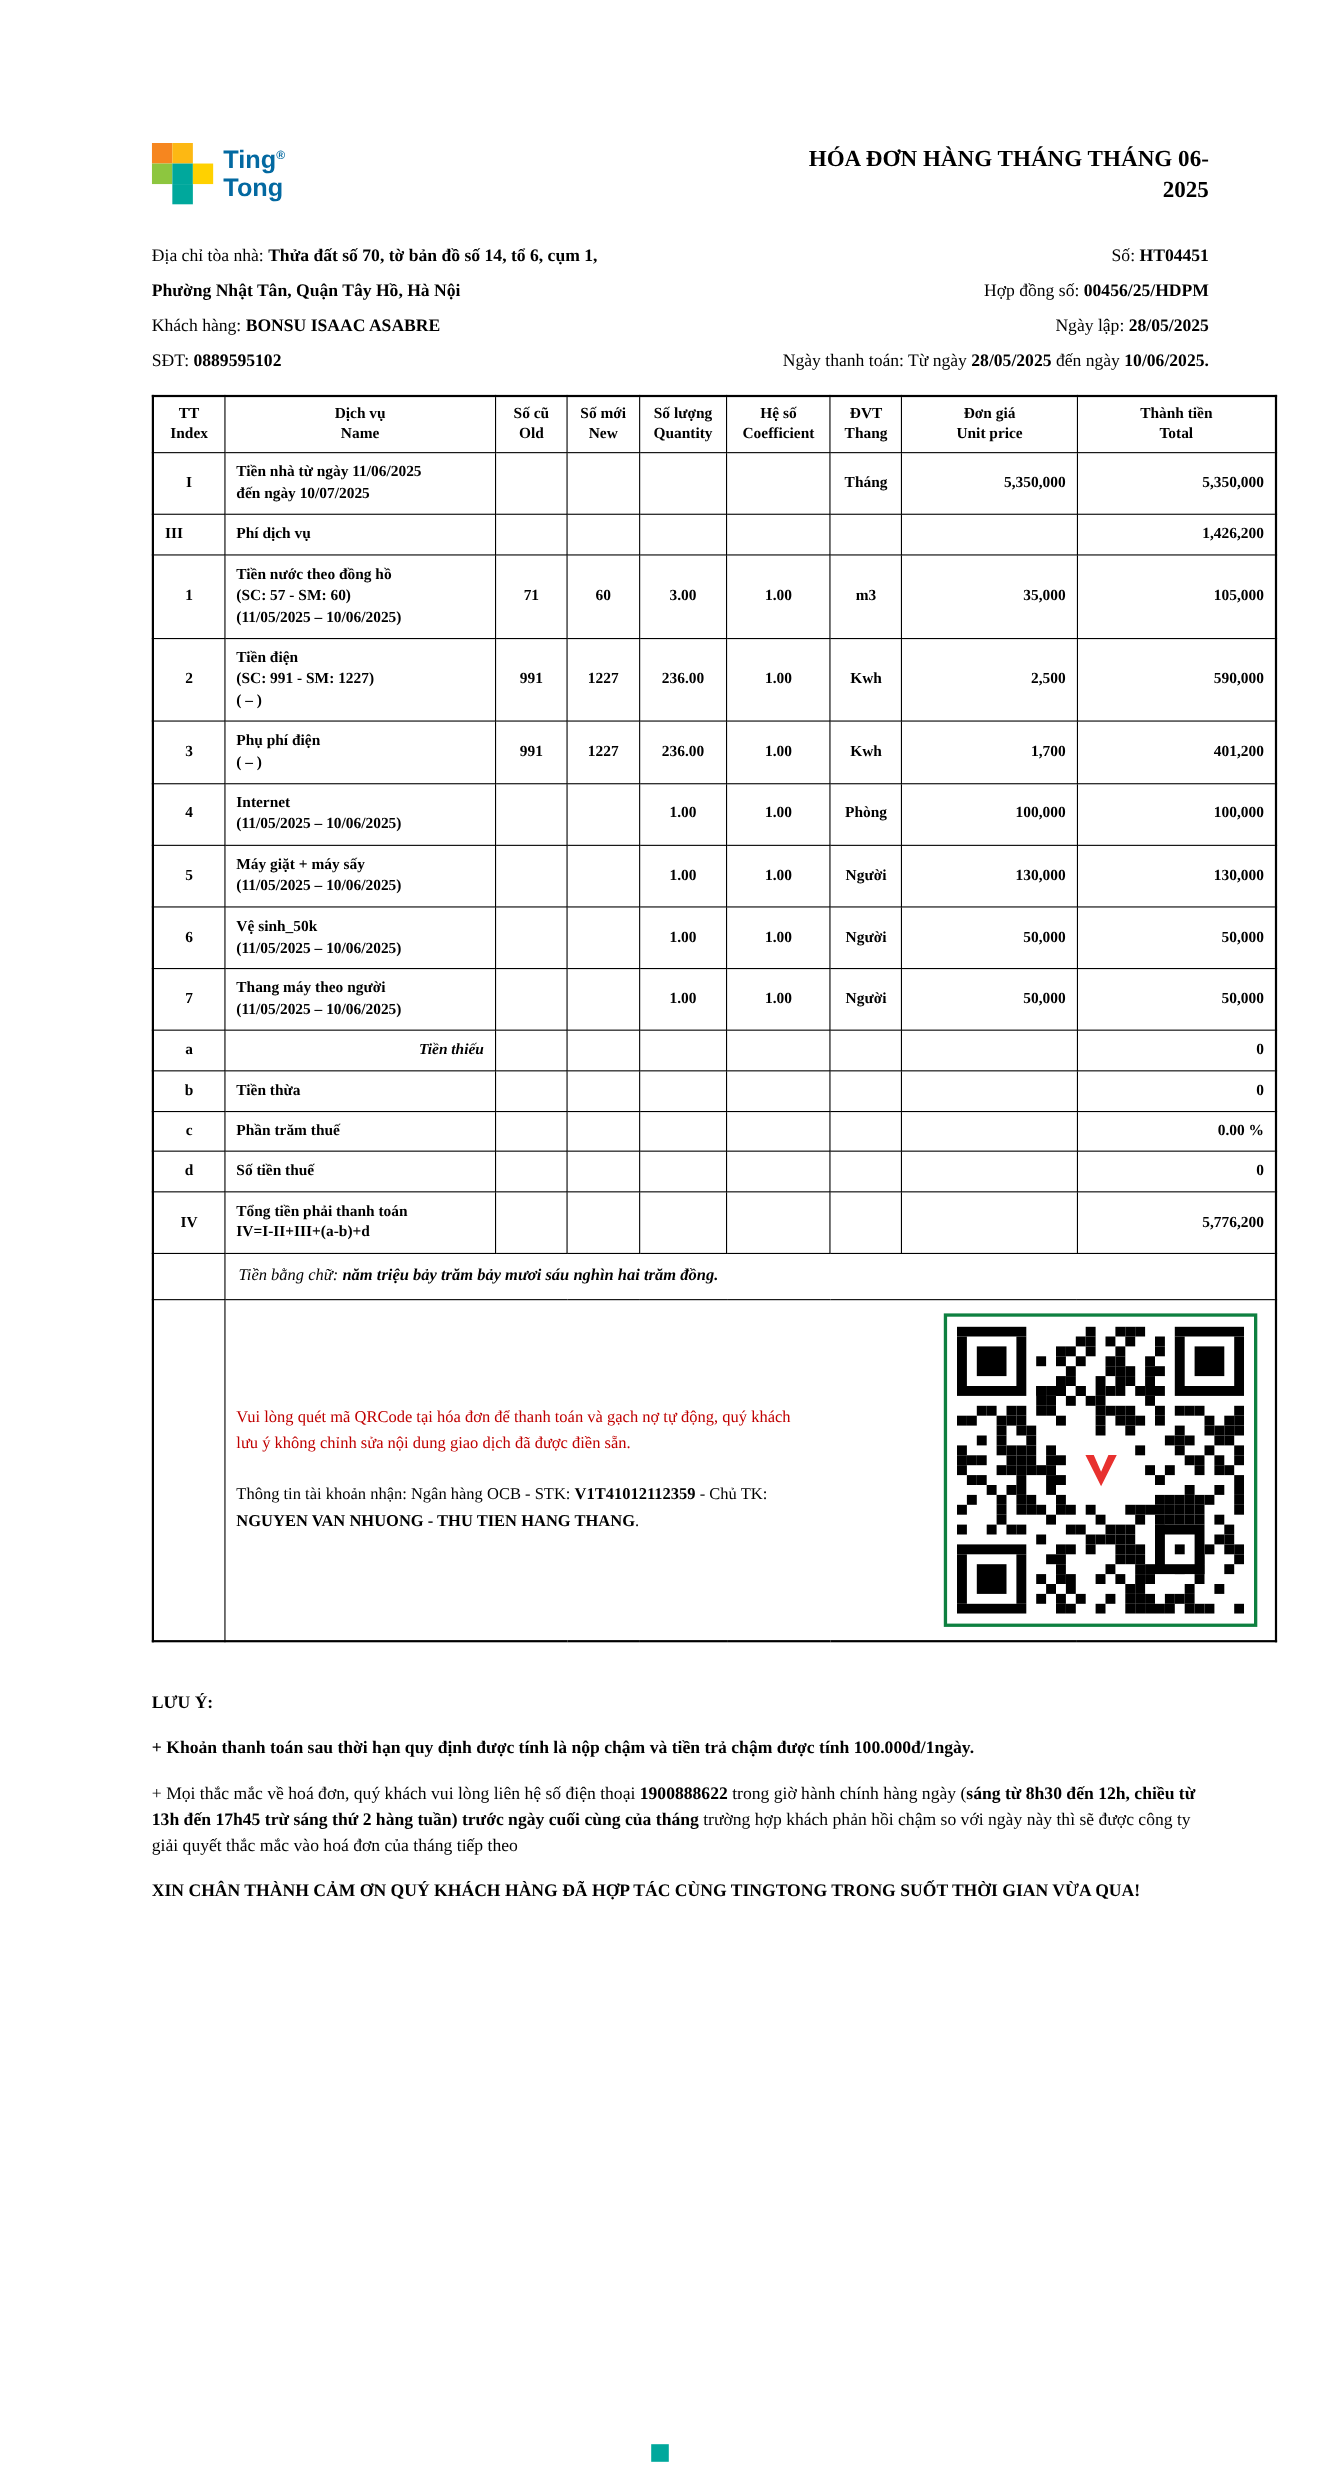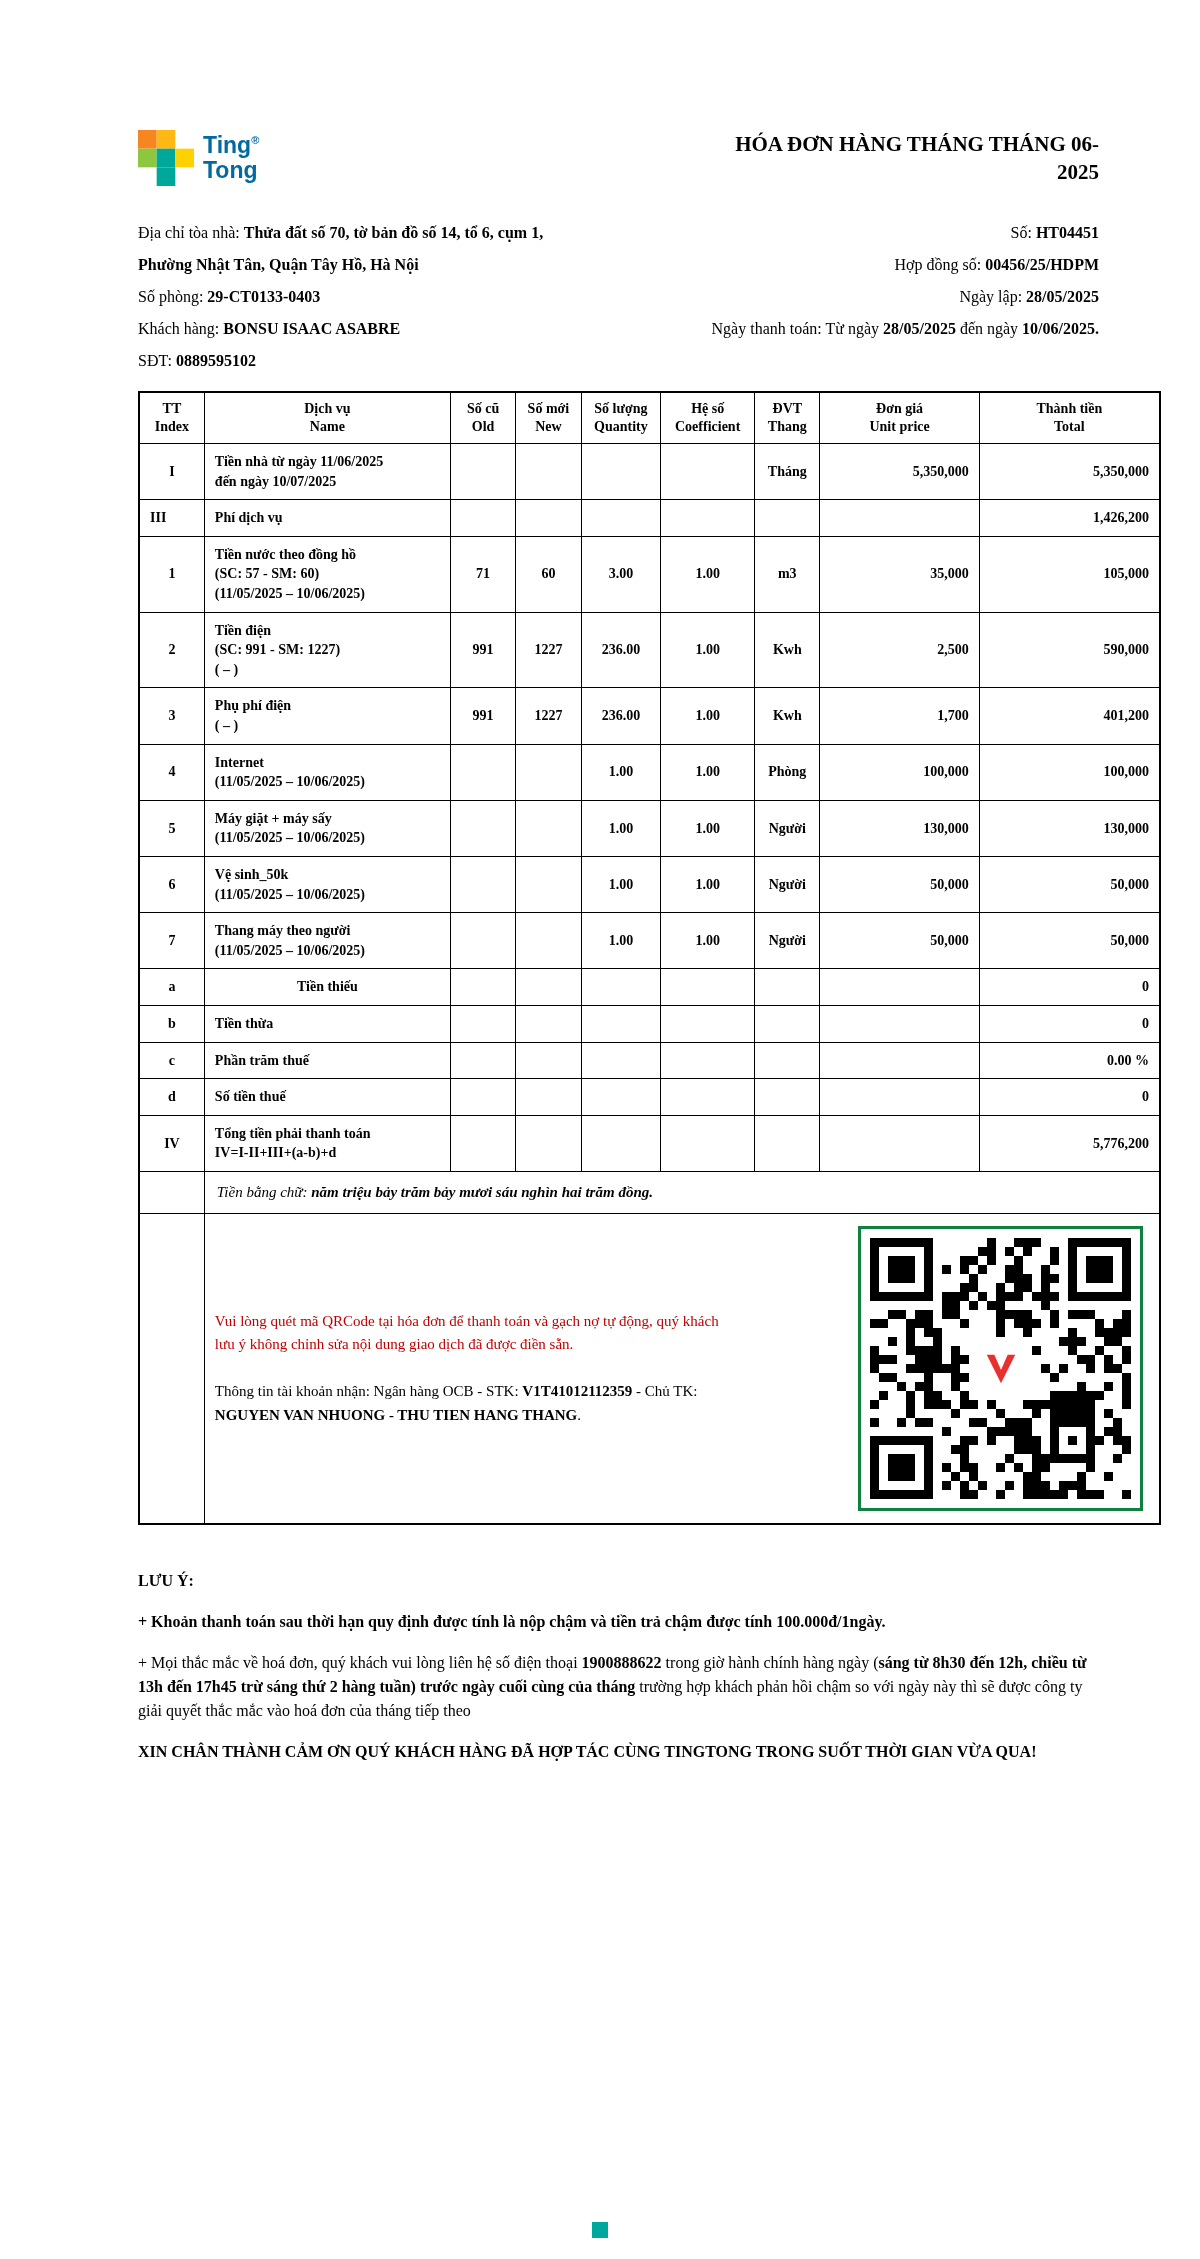--- a/index.html
+++ b/index.html
@@ -60,21 +60,20 @@
     <div class="title">
       <div>HÓA ĐƠN HÀNG THÁNG THÁNG 06-</div>
       <div>2025</div>
     </div>
   </div>
 
   <div class="info">
     <div class="info-left" id="info-left-col">
         <div class="info-line"><span>Địa chỉ tòa nhà: </span><span class="b">Thửa đất số 70, tờ bản đồ số 14, tổ 6, cụm 1,</span></div>
         <div class="info-line"><span class="b">Phường Nhật Tân, Quận Tây Hồ, Hà Nội</span></div>
-        <div class="info-line"><span>Số phòng: </span><span class="b">29-CT0133-0403</span></div>
         <div class="info-line"><span>Khách hàng: </span><span class="b">BONSU ISAAC ASABRE</span></div>
         <div class="info-line"><span>SĐT: </span><span class="b">0889595102</span></div>
       </div>
     <div class="info-right" id="info-right-col">
         <div class="info-line"><span>Số: </span><span class="b">HT04451</span></div>
         <div class="info-line"><span>Hợp đồng số: </span><span class="b">00456/25/HDPM</span></div>
         <div class="info-line"><span>Ngày lập: </span><span class="b">28/05/2025</span></div>
         <div class="info-line"><span>Ngày thanh toán: Từ ngày </span><span class="b">28/05/2025</span><span> đến ngày </span><span class="b">10/06/2025.</span></div>
       </div>
   </div>
@@ -254,21 +253,21 @@
           <td style="text-align: center;"></td>
           <td style="text-align: center;"></td>
           <td style="text-align: center;">1.00</td>
           <td style="text-align: center;">1.00</td>
           <td style="text-align: center;">Người</td>
           <td style="text-align: right;">50,000</td>
           <td style="text-align: right;">50,000</td>
         </tr>
         <tr>
           <td style="text-align: center;">a</td>
-          <td style="text-align: center;">
+          <td style="text-align: right; font-style: italic;">
             <div>Tiền thiếu</div>
           </td>
           <td style="text-align: center;"></td>
           <td style="text-align: center;"></td>
           <td style="text-align: center;"></td>
           <td style="text-align: center;"></td>
           <td style="text-align: center;"></td>
           <td style="text-align: right;"></td>
           <td style="text-align: right;">0</td>
         </tr>

